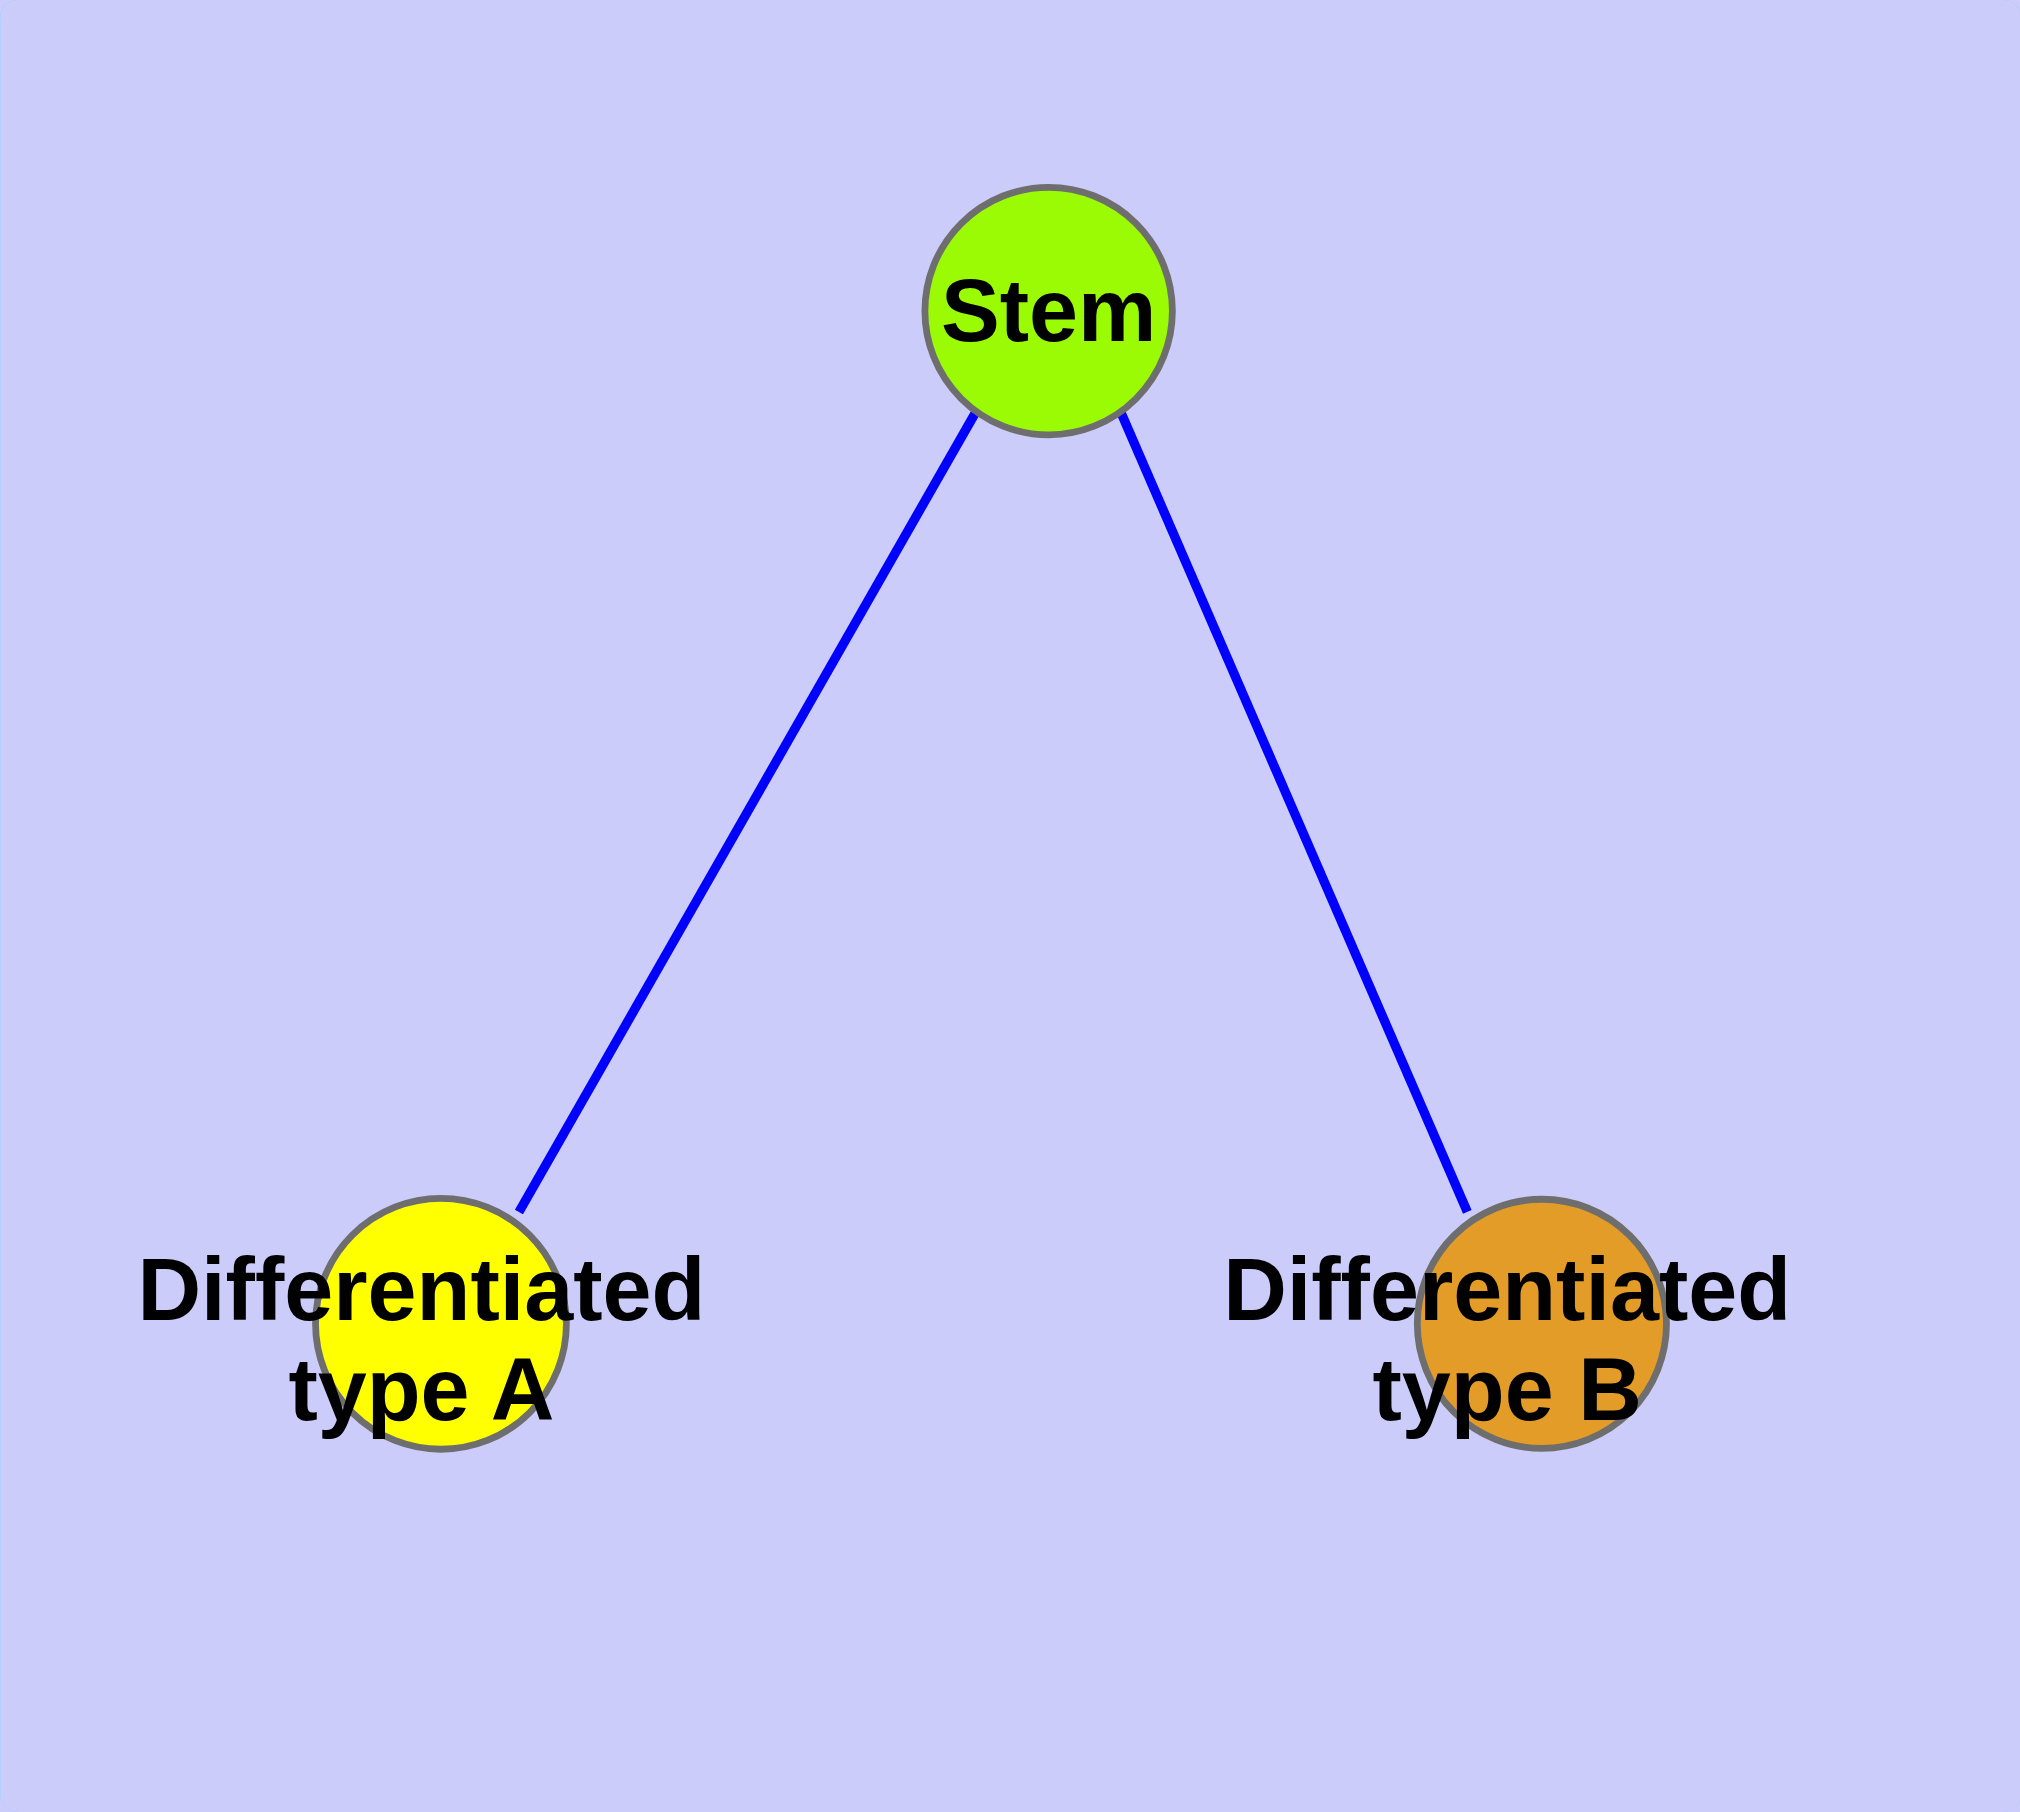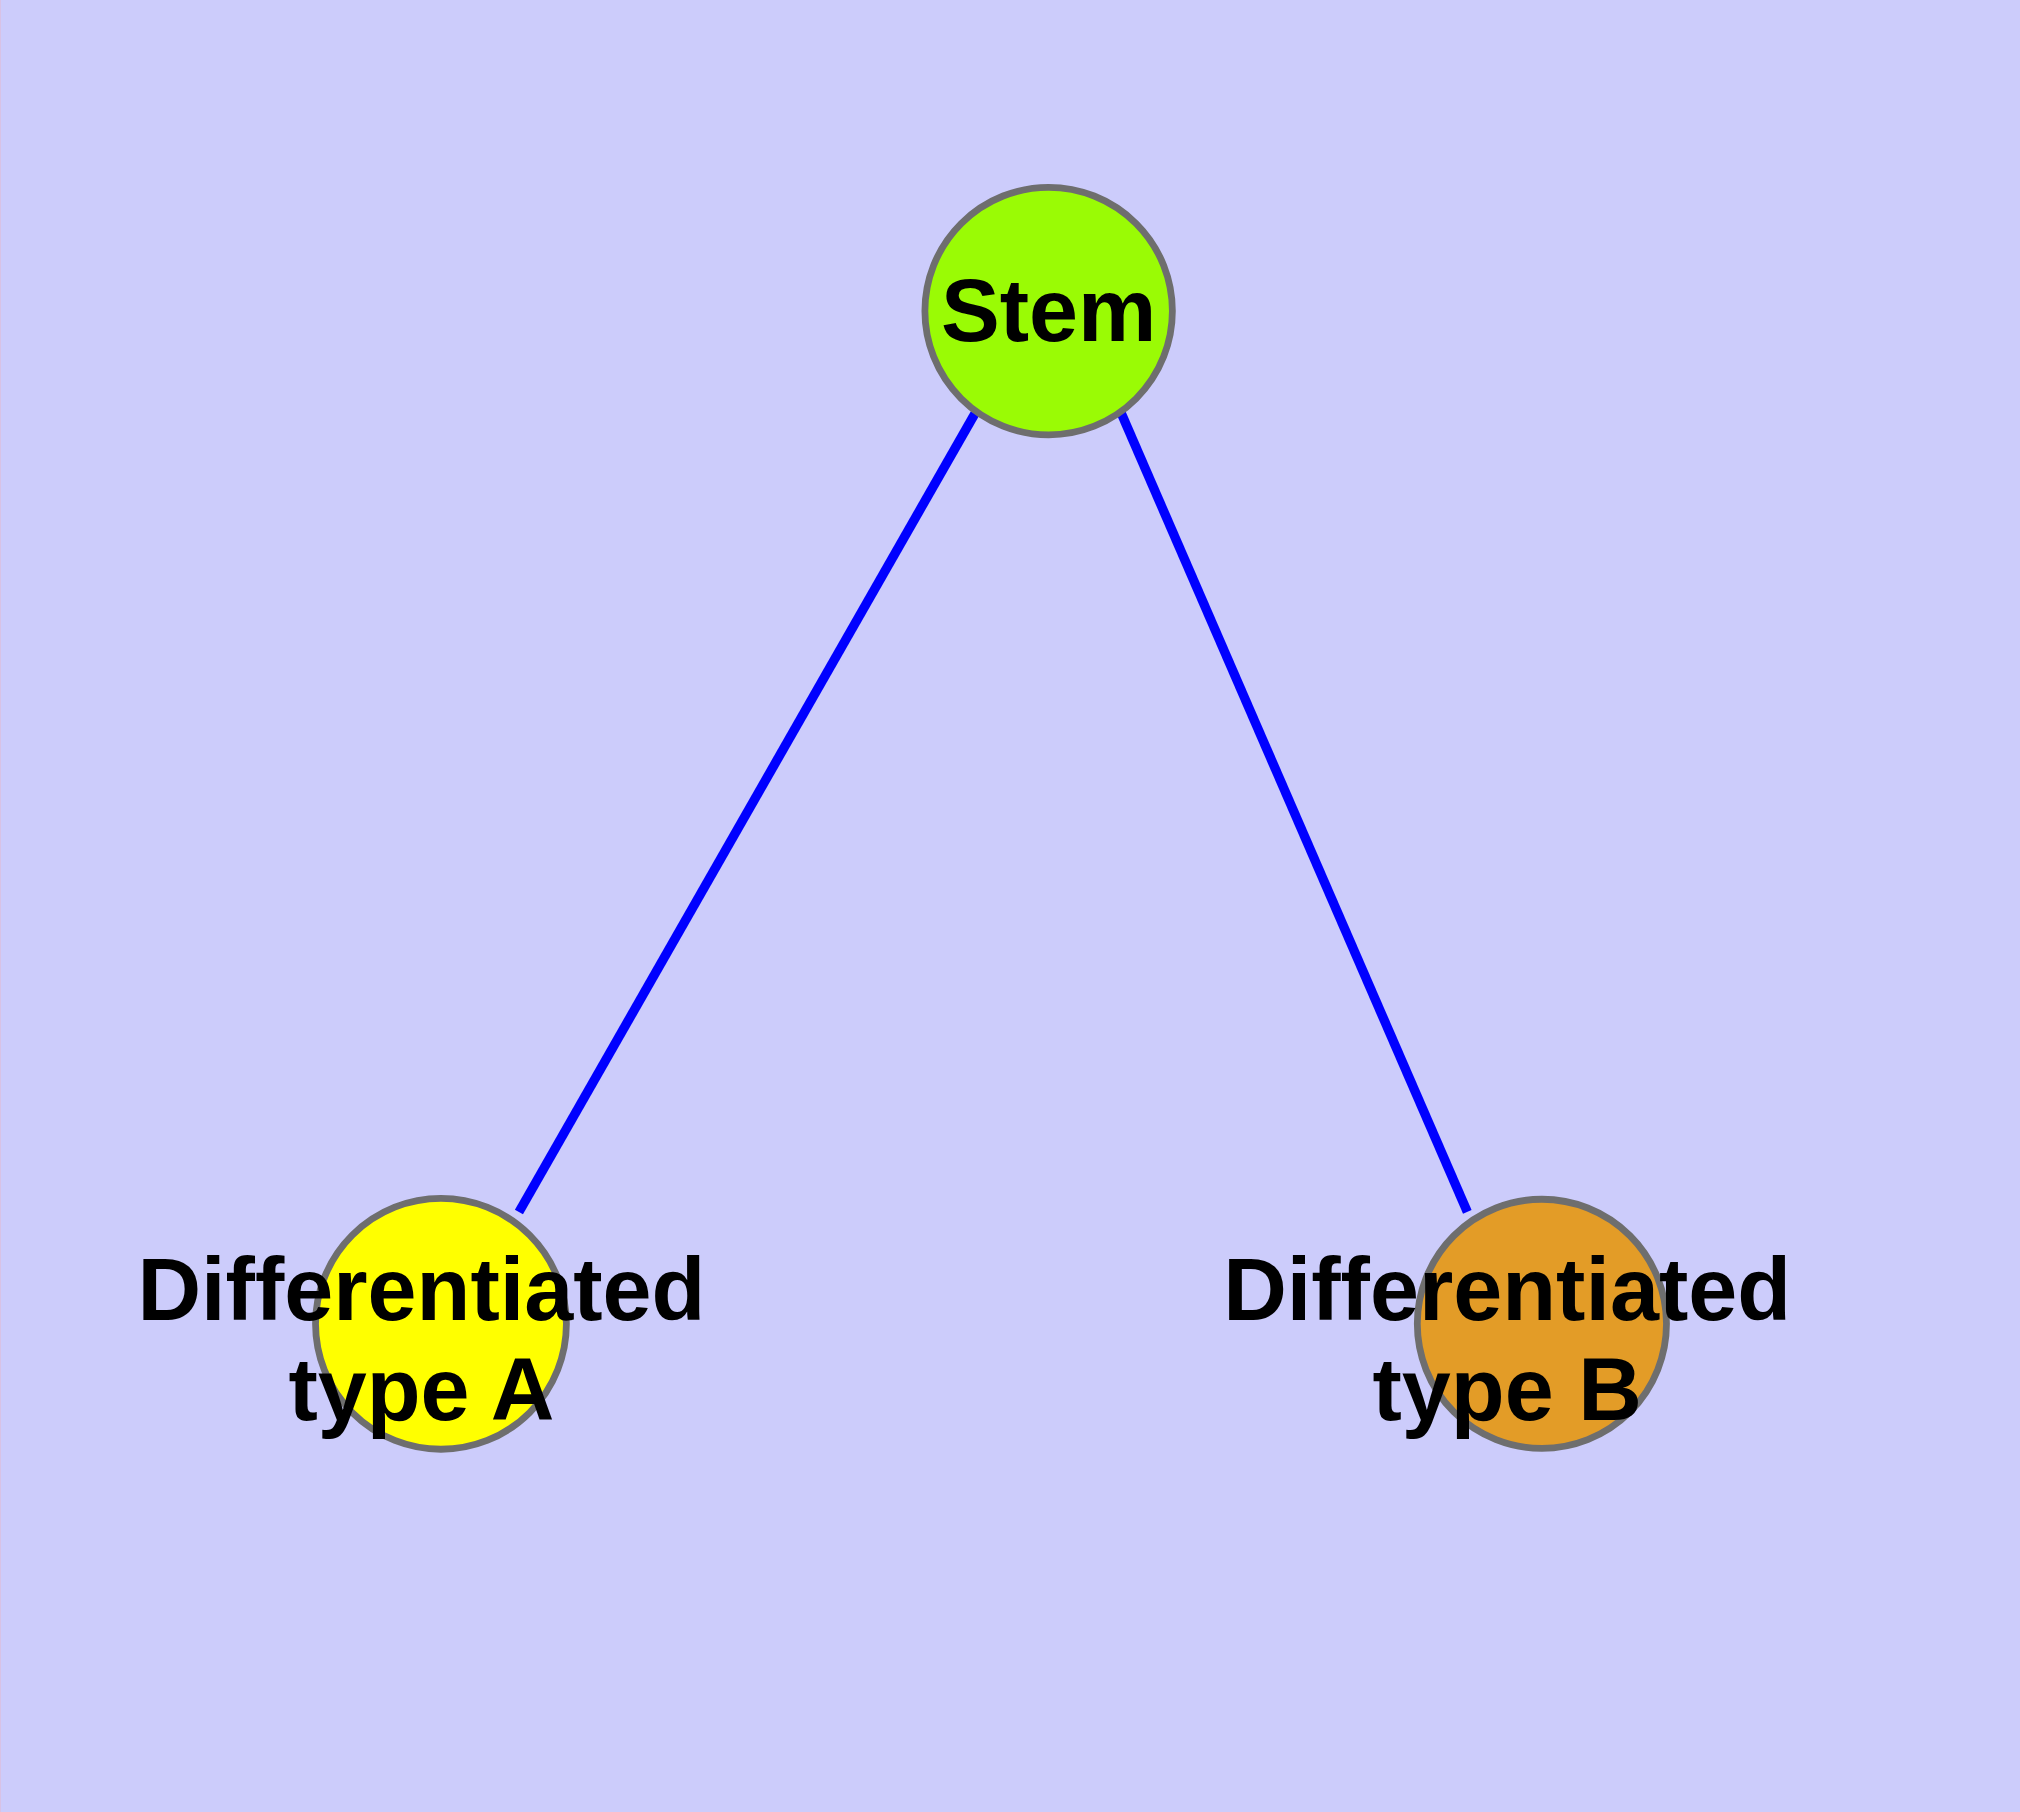--- a/index.html
+++ b/index.html
@@ -4,23 +4,24 @@
 <style>
   html, body {
     margin: 0;
     padding: 0;
     background: #ccccfb;
   }
   #canvas {
     position: relative;
     width: 2021px;
     height: 1812px;
-    background: #fca5a5;
+    background: #7dd3fc;
     overflow: hidden;
     font-family: "Liberation Sans", sans-serif;
+    border-radius: 18px;
   }
   #graph-svg {
     position: absolute;
     top: 0;
     left: 0;
     width: 2021px;
     height: 1812px;
   }
   .node-label {
     font-family: "Liberation Sans", sans-serif;

